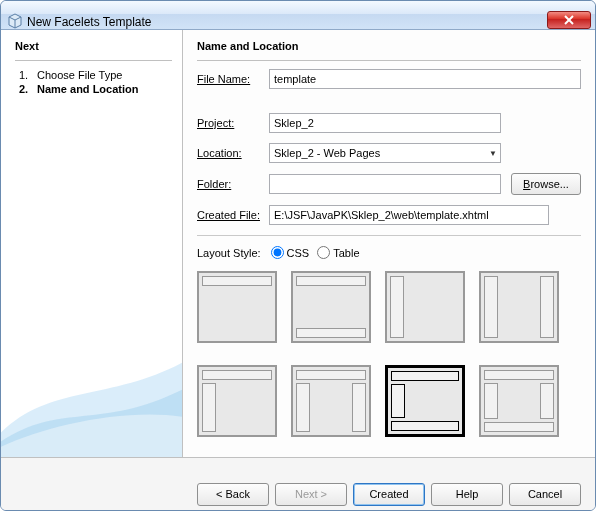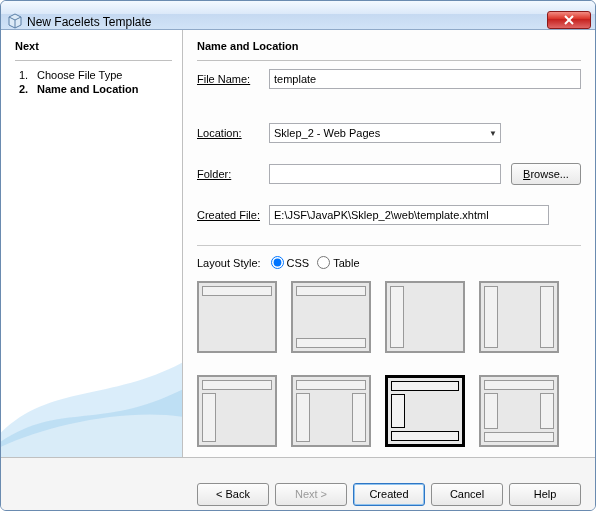--- a/index.html
+++ b/index.html
@@ -96,21 +96,21 @@
     background: #fdfdfd;
   }
   .content-panel h3 {
     margin: 0 0 8px 0;
     font-size: 11px;
     font-weight: bold;
   }
   .form-row {
     display: flex;
     align-items: center;
-    margin-bottom: 20px;
+    margin-bottom: 10px;
   }
   .form-row label {
     width: 72px;
     text-decoration: underline;
     text-decoration-style: solid;
   }
   .form-row label.plain { text-decoration: none; }
   input[type=text] {
     border: 1px solid #abadb3;
     height: 20px;
@@ -262,20 +262,24 @@
     <h3>Name and Location</h3>
     <hr class="steps-hr">
 
     <div class="form-row">
       <label class="plain"><span style="text-decoration:underline">File Name:</span></label>
       <input type="text" class="filename-input" value="template" style="">
     </div>
 
     <div class="small-gap"></div>
 
+    <div class="form-row">
+      <label class="plain"><span style="text-decoration:underline">Project:</span></label>
+      <input type="text" class="project-input" value="Sklep_2" style="">
+    </div>
 
     <div class="form-row">
       <label class="plain"><span style="text-decoration:underline">Location:</span></label>
       <span class="location-combo">
         <input type="text" value="Sklep_2 - Web Pages" style="">
         <span class="dd-arrow">▼</span>
       </span>
     </div>
 
     <div class="form-row">
@@ -337,15 +341,15 @@
           <div class="v-right below-top above-bot"></div>
       </div>
     </div>
   </div>
 </div>
 
 <div class="button-bar">
   <button>&lt; Back</button>
   <button class="disabled">Next &gt;</button>
   <button class="default">Created</button>
+  <button>Help</button>
   <button>Cancel</button>
-  <button>Help</button>
 </div>
 
 </body></html>

